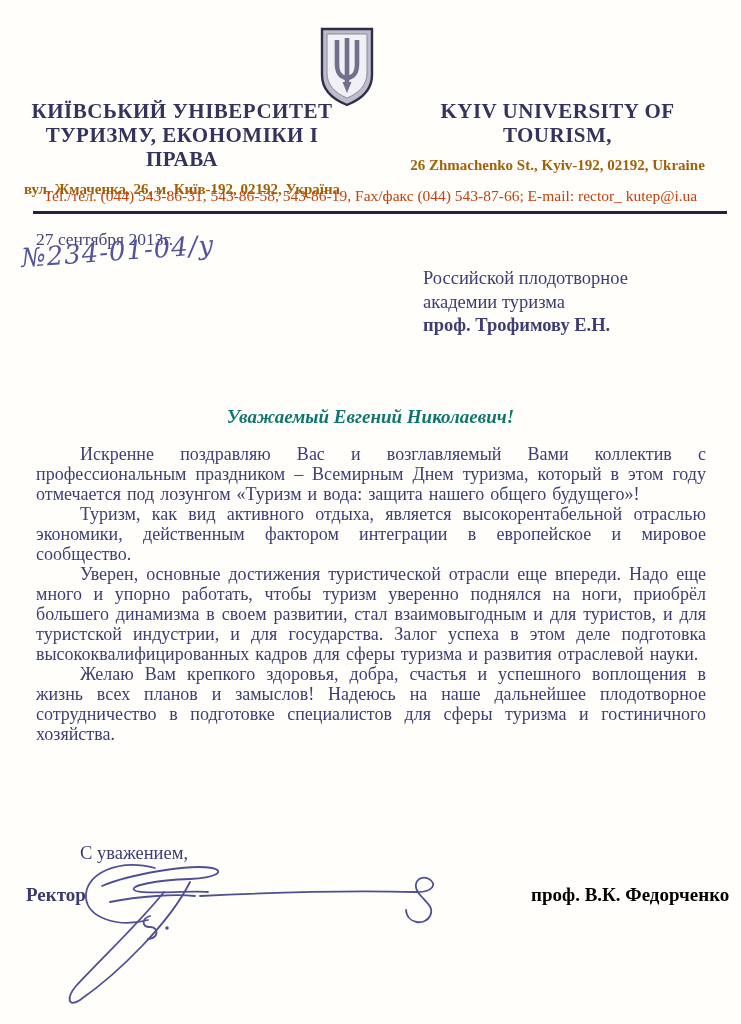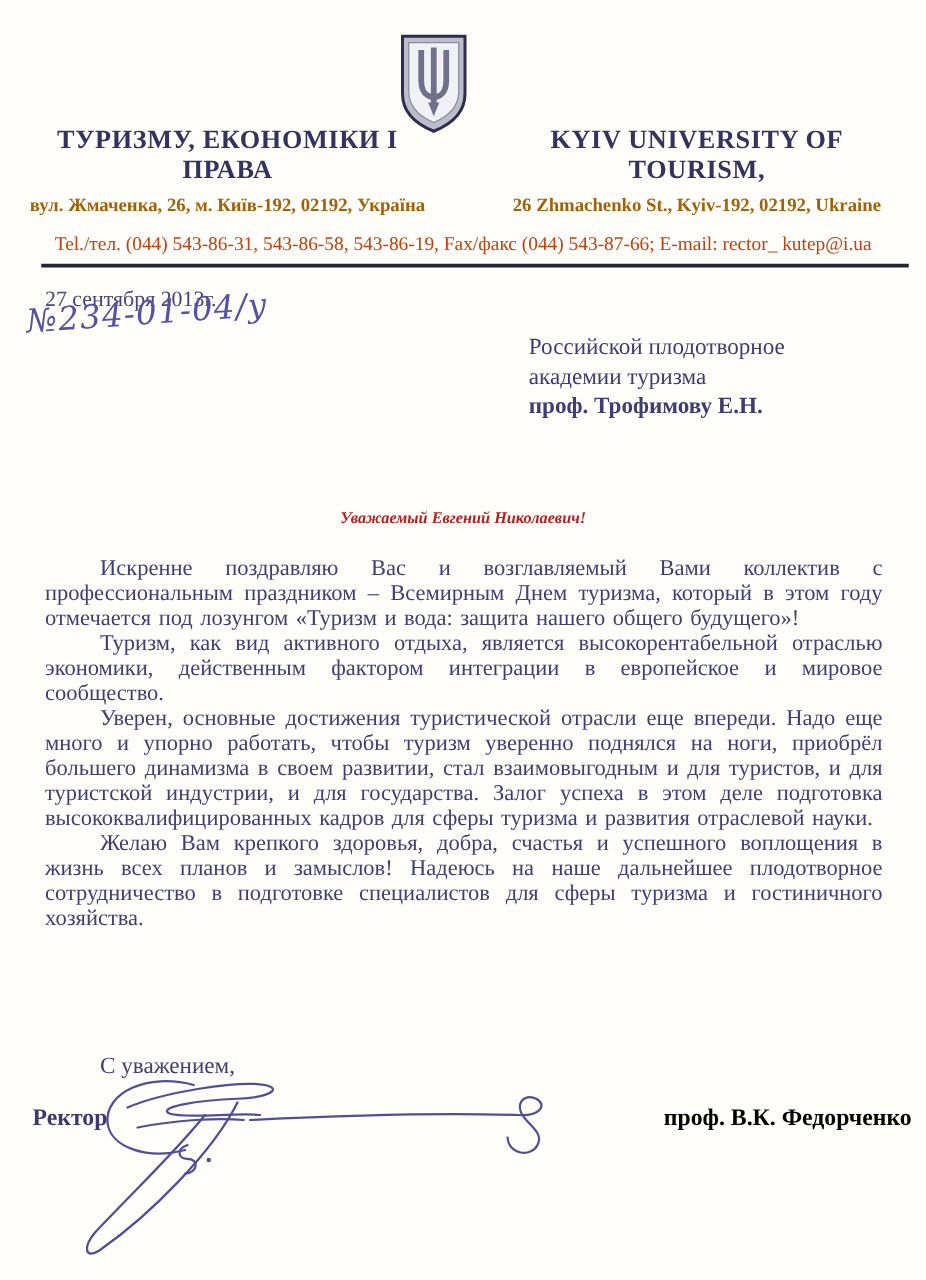--- a/index.html
+++ b/index.html
@@ -32,21 +32,21 @@
     font-family:"DejaVu Serif",serif;font-style:italic;
     font-size:26px;letter-spacing:1px;color:#5353a0;
     transform:rotate(-4deg);transform-origin:left top;
   }
   
   .recipient{position:absolute;left:423px;top:267px;font-size:18.5px;line-height:23.5px;color:#3d3d72;}
   .recipient .bold{font-weight:bold;}
   
   .salutation{
     position:absolute;left:0;top:406px;width:741px;text-align:center;
-    font-weight:bold;font-style:italic;font-size:13px;color:#b91c1c;
+    font-weight:bold;font-style:italic;font-size:19px;color:#0f766e;
   }
   
   .body-text{
     position:absolute;left:36px;top:444px;width:670px;
     font-size:18px;line-height:20px;color:#3e3e73;
     text-align:justify;word-spacing:1.5px;
   }
   .body-text p{margin:0;text-indent:44px;}
   
   .valediction{position:absolute;left:80px;top:843px;font-size:18.5px;color:#3e3e73;}
@@ -64,20 +64,21 @@
     <path d="M8 7 H48 V46 C48 58 40 66 28 71 C16 66 8 58 8 46 Z" fill="#f1f1f5" stroke="#8a8aa0" stroke-width="1"></path>
     <g fill="none" stroke="#70708c" stroke-width="4.6">
       <path d="M18 13 V37 C18 46 21 50 28 51"></path>
       <path d="M38 13 V37 C38 46 35 50 28 51"></path>
       <path d="M28 11 V56"></path>
     </g>
     <path d="M23.5 55 L28 66 L32.5 55 Z" fill="#70708c"></path>
   </svg>
 
   <div class="lh-block lh-uk">
+    <div class="lh-name">КИЇВСЬКИЙ УНІВЕРСИТЕТ</div>
     <div class="lh-name">ТУРИЗМУ, ЕКОНОМІКИ І ПРАВА</div>
     <div class="lh-addr">вул. Жмаченка, 26, м. Київ-192, 02192, Україна</div>
   </div>
 
   <div class="lh-block lh-en">
     <div class="lh-name">KYIV UNIVERSITY OF TOURISM,</div>
     <div class="lh-addr">26 Zhmachenko St., Kyiv-192, 02192, Ukraine</div>
   </div>
 
   <div class="contacts">Tel./тел. (044) 543-86-31, 543-86-58, 543-86-19, Fax/факс (044) 543-87-66; E-mail: rector_ kutep@i.ua</div>

